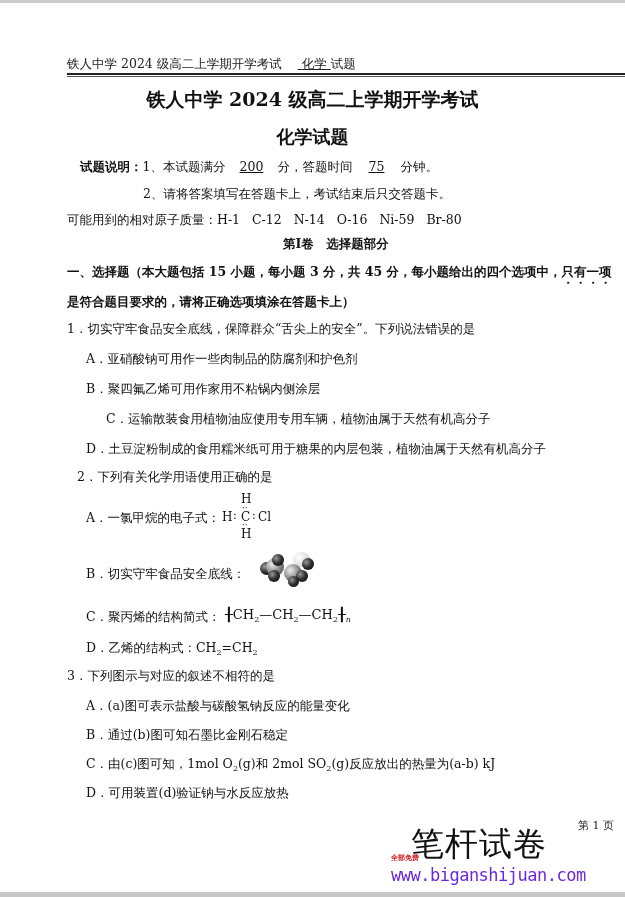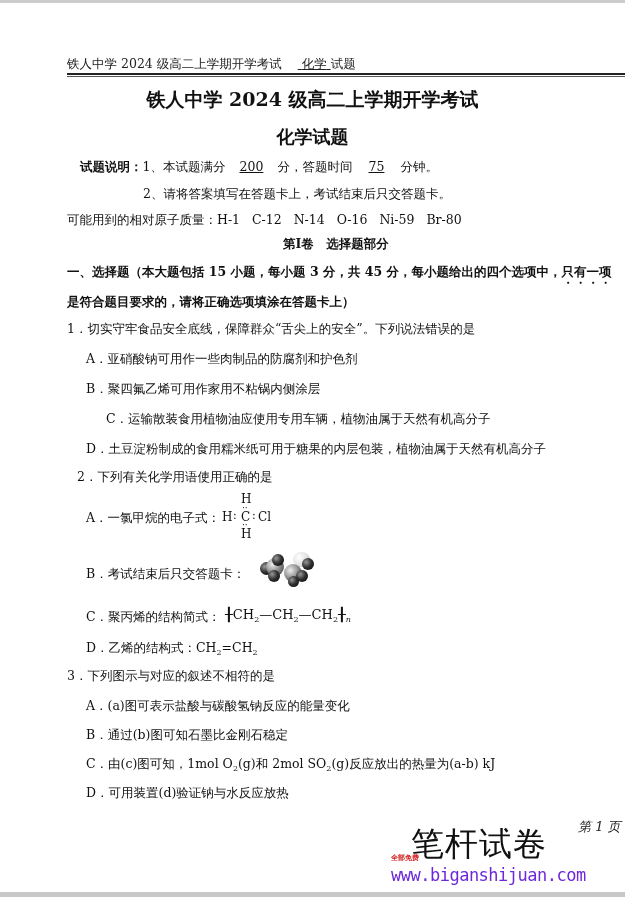--- a/index.html
+++ b/index.html
@@ -26,21 +26,21 @@
   .lewis span { position:absolute; }
   .molecule { position:absolute; left:258px; top:552px; width:62px; height:36px; }
   .ball { position:absolute; border-radius:50%; }
   .dark { background: radial-gradient(circle at 35% 35%, #999 0%, #333 45%, #000 100%); }
   .mid  { background: radial-gradient(circle at 35% 35%, #eee 0%, #888 50%, #333 100%); }
   .white{ background: radial-gradient(circle at 35% 35%, #fff 0%, #ddd 60%, #999 100%); }
   .poly { font-size:13px; }
   .logo-cn { left:411px; top:826px; font-family:"DejaVu Sans","Liberation Sans",sans-serif; font-size:33px; line-height:36px; color:#111; letter-spacing:1px; }
   .logo-free { left:391px; top:853px; font-size:7px; color:#d42020; font-family:"DejaVu Sans",sans-serif; font-weight:bold; }
   .logo-url { left:391px; top:865px; font-family:"DejaVu Sans Mono","Liberation Mono",monospace; font-size:17px; color:#6d28d9; letter-spacing:-0.5px; }
-  .pageno { left:578px; top:818px; font-size:13px; color:#222;font-style:italic; }
+  .pageno { left:578px; top:818px; font-size:11px; color:#222; }
 </style>
 </head>
 <body>
 
 <div class="topbar"></div>
 
 <div class="abs running-header">
   <span>铁人中学 2024 级高二上学期开学考试</span>&nbsp;&nbsp;&nbsp;
   <span class="u">&nbsp;<span>化学</span>&nbsp;</span><span>试题</span>
 </div>
@@ -79,21 +79,21 @@
   <span style="left:0px; top:16px;">H</span>
   <span style="left:11px; top:15px; font-size:11px;">:</span>
   <span style="left:19px; top:16px;">C</span>
   <span style="left:20px; top:7px; font-size:9px;">··</span>
   <span style="left:20px; top:24px; font-size:9px;">··</span>
   <span style="left:30px; top:15px; font-size:11px;">:</span>
   <span style="left:36px; top:16px;">Cl</span>
   <span style="left:19px; top:33px;">H</span>
 </div>
 
-<div class="abs t13" style="left:86px; top:566px;">B．考试结束后只交答题卡：</div>
+<div class="abs t13" style="left:86px; top:566px;">B．切实守牢食品安全底线：</div>
 <div class="molecule">
   <div class="ball dark" style="left:2px; top:10px; width:13px; height:13px;"></div>
   <div class="ball mid" style="left:8px; top:6px; width:18px; height:18px;"></div>
   <div class="ball dark" style="left:14px; top:2px; width:12px; height:12px;"></div>
   <div class="ball dark" style="left:10px; top:18px; width:12px; height:12px;"></div>
   <div class="ball white" style="left:35px; top:0px; width:17px; height:15px;"></div>
   <div class="ball mid" style="left:26px; top:12px; width:18px; height:18px;"></div>
   <div class="ball dark" style="left:44px; top:6px; width:12px; height:12px;"></div>
   <div class="ball dark" style="left:38px; top:18px; width:12px; height:12px;"></div>
   <div class="ball dark" style="left:30px; top:24px; width:11px; height:11px;"></div>

